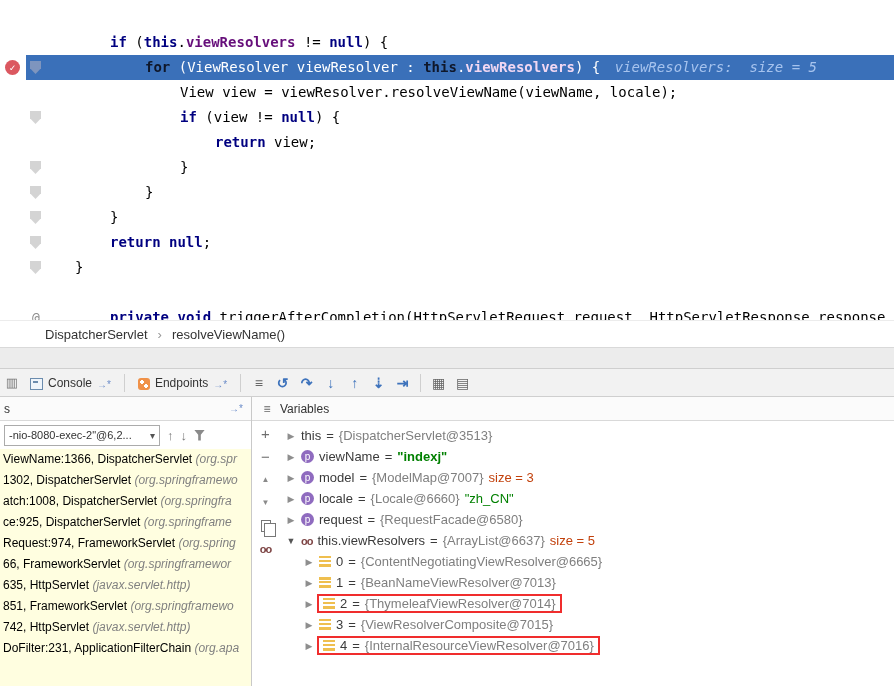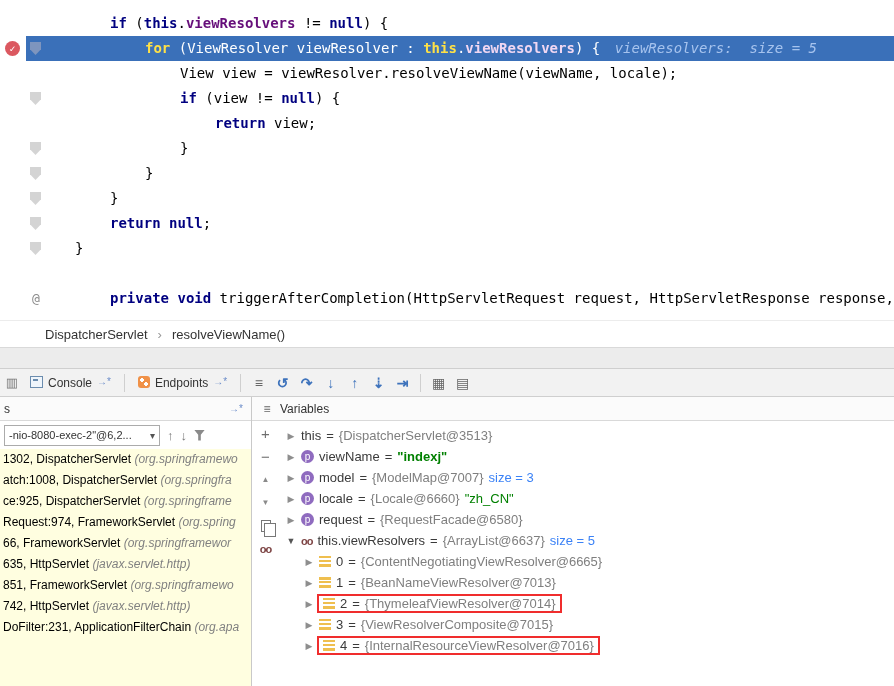--- a/index.html
+++ b/index.html
@@ -1,52 +1,52 @@
 <!DOCTYPE html>
 <html><head>
 <meta charset="utf-8">
 <style>
   * { margin:0; padding:0; box-sizing:border-box; }
   body { width:894px; height:686px; overflow:hidden; background:#fff;
          font-family:"Liberation Sans", sans-serif; color:#333; }
   .app { width:894px; height:686px; display:flex; flex-direction:column; background:#fff; }
 
   
-  .editor-area { height:320px; flex:none; background:#fff; padding-top:11px;
+  .editor-area { height:320px; flex:none; background:#fff; padding-top:30px;
                  font-family:"DejaVu Sans Mono", monospace; font-size:14px; overflow:hidden; }
   .code-row { height:25px; line-height:25px; display:flex; }
   .gutter-cell { width:26px; flex:none; position:relative; background:#fff; }
   .bp-icon { position:absolute; left:5px; top:5px; width:15px; height:15px; border-radius:50%;
              background:#DB5860; color:#fff; font-size:10px; line-height:15px; text-align:center; }
   .code-cell { flex:1; position:relative; white-space:pre; color:#000; }
   .code-row.exec .code-cell { background:#3A70B9; color:#fff; }
   .tok-pl { color:inherit; }
   .tok-kw { color:#000080; font-weight:bold; }
   .tok-fld { color:#660E7A; font-weight:bold; }
   .exec .tok-pl { color:#FFFFFF; }
-  .exec .tok-kw { color:#fde047; }
+  .exec .tok-kw { color:#0f172a; }
   .exec .tok-fld { color:#F0D7F2; }
   .exec-hint { font-style:italic; color:#A6C3EE; margin-left:6px; }
   .flag { position:absolute; left:4px; top:6px; width:11px; height:13px; background:#D4D4D4;
           clip-path:polygon(0 0,100% 0,100% 55%,50% 100%,0 55%); }
   .flag.dark { background:#7E95BE; }
   .at-icon { position:absolute; left:6px; top:0; color:#8C8C8C; font-size:13px; }
 
   
   .breadcrumb-bar { height:27px; flex:none; display:flex; align-items:center; gap:10px;
                     padding-left:45px; font-size:13px; color:#333; background:#fff;
                     border-top:1px solid #ECECEC; }
   .crumb-sep { color:#999; }
 
   
   .gap-band { height:21px; flex:none; background:#ECECEC; border-top:1px solid #D9D9D9; }
   .debug-toolbar { height:29px; flex:none; background:#F2F2F2; border-top:1px solid #CFCFCF;
                    border-bottom:1px solid #CFCFCF; display:flex; align-items:center;
                    gap:5px; padding:0 4px; font-size:12px; }
-  .tool-tab { display:flex; align-items:flex-start; gap:5px; padding:2px 5px; }
+  .tool-tab { display:flex; align-items:flex-end; gap:5px; padding:2px 5px; }
   .vsep { width:1px; height:18px; background:#CFCFCF; margin:0 3px; }
   .tb-icon { font-size:14px; width:19px; text-align:center; cursor:default; }
   .tb-icon.blue { color:#3E73BC; font-weight:bold; }
   .tb-icon.gray { color:#666; }
   .tb-icon.sm { font-size:12px; width:14px; }
   .tw-icon { color:#7A7A7A; font-size:13px; width:16px; text-align:center; }
   .jump { color:#6B8CC9; font-size:10px; }
   .console-icon { width:13px; height:12px; border:1px solid #6B8CAE; background:#EFF5FB; position:relative; }
   .console-icon::after { content:""; position:absolute; left:2px; top:2px; width:5px; height:2px; background:#6B8CAE; }
   .endpoints-icon { width:12px; height:12px; border-radius:3px;
@@ -94,21 +94,21 @@
   .icon-param { width:13px; height:13px; flex:none; border-radius:50%; background:#8F6BBF;
                 color:#fff; font-size:10px; line-height:13px; text-align:center; }
   .icon-elem { width:12px; height:11px; flex:none;
       background:linear-gradient(#EFBF4F 0 2.5px, transparent 2.5px 4px,
                  #EFBF4F 4px 6.5px, transparent 6.5px 8px, #EFBF4F 8px 10.5px); }
   .icon-watch { color:#7D4444; font-weight:bold; font-size:11px; letter-spacing:-1px; }
   .var-name { color:#3A3A3A; }
   .var-eq { color:#3A3A3A; }
   .var-value.obj { color:#7F7F7F; }
   .var-value.str { color:#008000; font-weight:bold; }
-  .var-extra { color:#3b82f6; }
+  .var-extra { color:#c2410c; }
   .var-extra-str { color:#008000; }
 </style>
 </head>
 <body>
 
 <div class="app">
 
   <div class="editor-area">
     <div>
         <div class="code-row">
@@ -208,20 +208,21 @@
       <div class="frames-toolbar">
         <div class="thread-dropdown">
           <span class="thread-text">-nio-8080-exec-2"@6,2...</span>
           <span class="dd-arrow">▾</span>
         </div>
         <span class="ft-icon">↑</span>
         <span class="ft-icon">↓</span>
         <span class="funnel"></span>
       </div>
       <div class="frames-list">
+          <div class="frame-row"><span class="frame-text">ViewName:1366, DispatcherServlet </span><span class="frame-pkg">(org.spr</span></div>
           <div class="frame-row"><span class="frame-text">1302, DispatcherServlet </span><span class="frame-pkg">(org.springframewo</span></div>
           <div class="frame-row"><span class="frame-text">atch:1008, DispatcherServlet </span><span class="frame-pkg">(org.springfra</span></div>
           <div class="frame-row"><span class="frame-text">ce:925, DispatcherServlet </span><span class="frame-pkg">(org.springframe</span></div>
           <div class="frame-row"><span class="frame-text">Request:974, FrameworkServlet </span><span class="frame-pkg">(org.spring</span></div>
           <div class="frame-row"><span class="frame-text">66, FrameworkServlet </span><span class="frame-pkg">(org.springframewor</span></div>
           <div class="frame-row"><span class="frame-text">635, HttpServlet </span><span class="frame-pkg">(javax.servlet.http)</span></div>
           <div class="frame-row"><span class="frame-text">851, FrameworkServlet </span><span class="frame-pkg">(org.springframewo</span></div>
           <div class="frame-row"><span class="frame-text">742, HttpServlet </span><span class="frame-pkg">(javax.servlet.http)</span></div>
           <div class="frame-row"><span class="frame-text">DoFilter:231, ApplicationFilterChain </span><span class="frame-pkg">(org.apa</span></div>
         </div>

